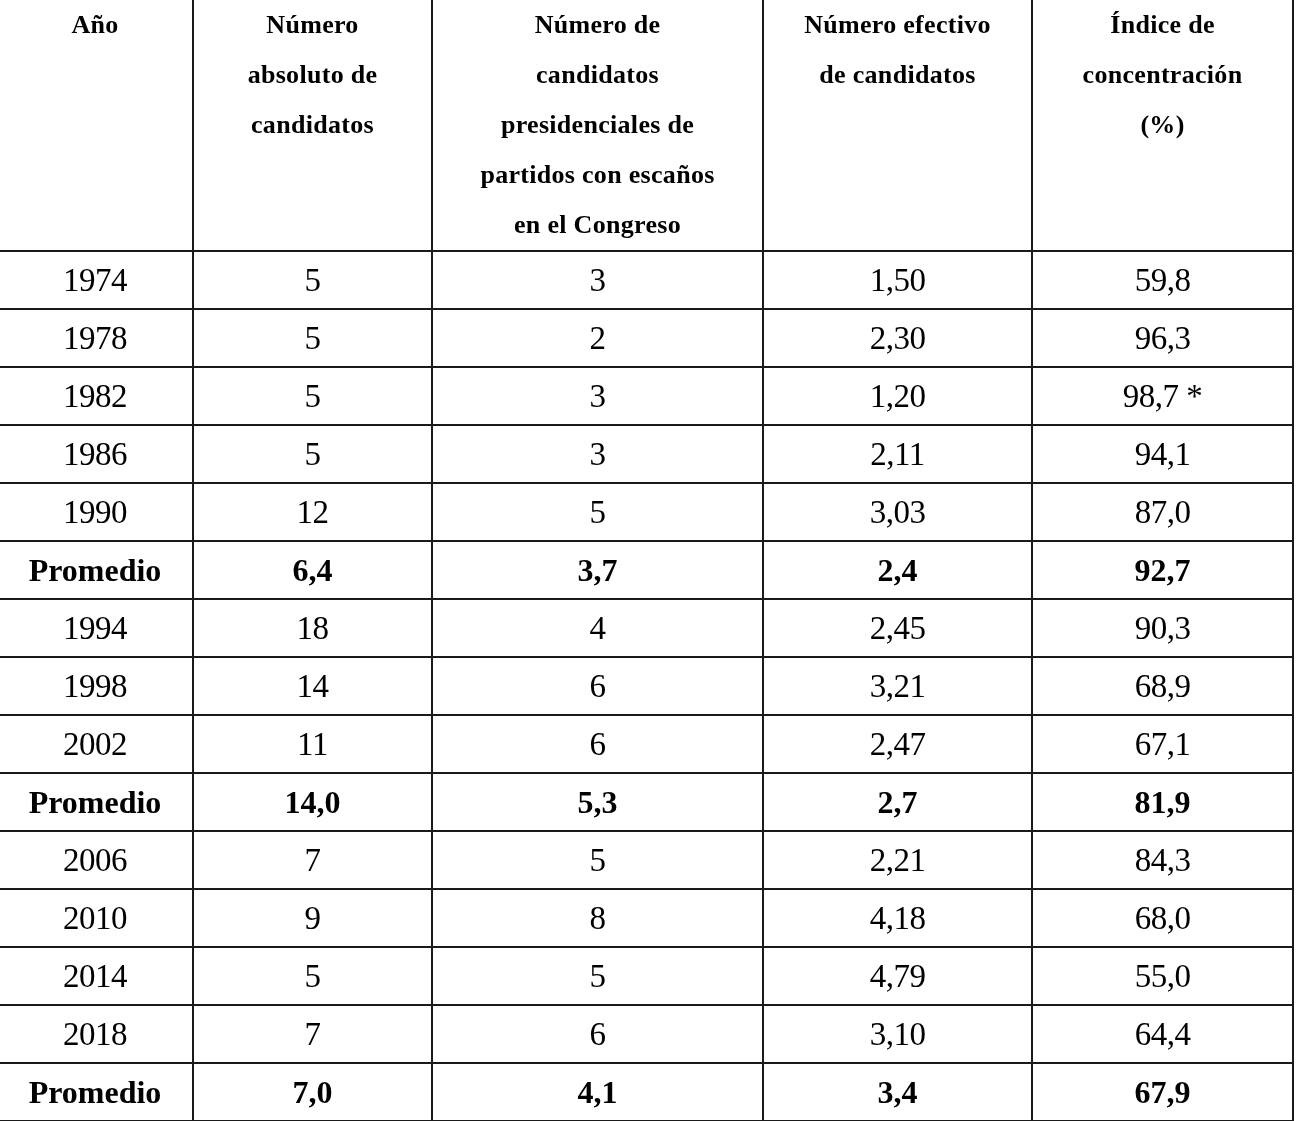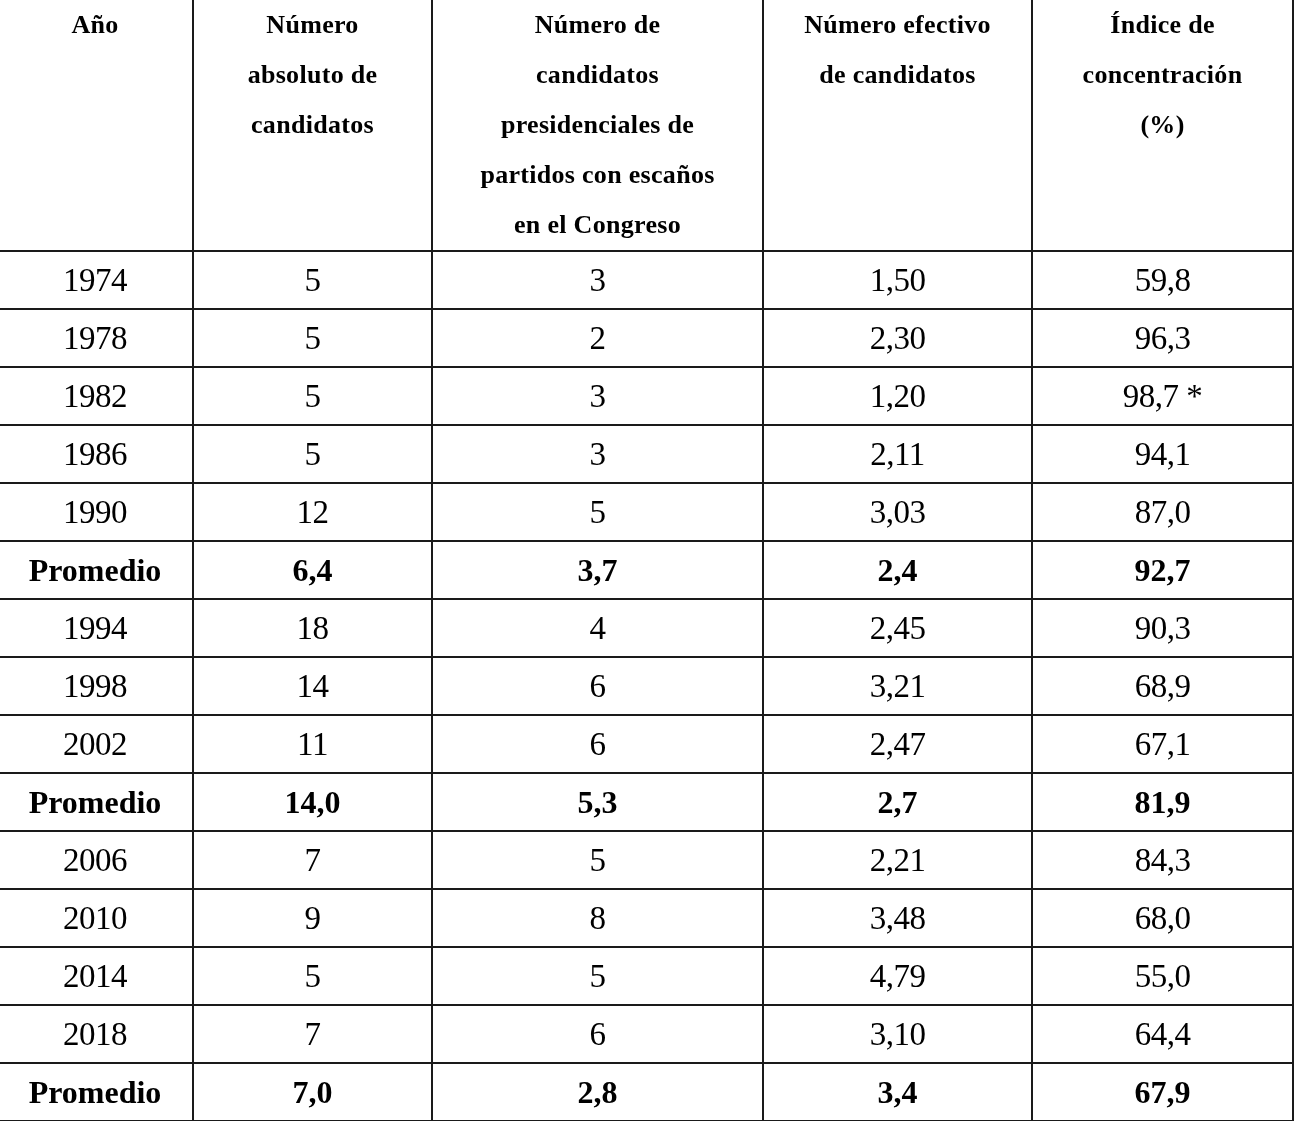--- a/index.html
+++ b/index.html
@@ -155,38 +155,38 @@
         <td>2006</td>
         <td>7</td>
         <td>5</td>
         <td>2,21</td>
         <td>84,3</td>
       </tr>
       <tr>
         <td>2010</td>
         <td>9</td>
         <td>8</td>
-        <td>3,48</td>
+        <td>4,18</td>
         <td>68,0</td>
       </tr>
       <tr>
         <td>2014</td>
         <td>5</td>
         <td>5</td>
         <td>4,79</td>
         <td>55,0</td>
       </tr>
       <tr>
         <td>2018</td>
         <td>7</td>
         <td>6</td>
         <td>3,10</td>
         <td>64,4</td>
       </tr>
       <tr class="avg">
         <td>Promedio</td>
         <td>7,0</td>
-        <td>2,8</td>
+        <td>4,1</td>
         <td>3,4</td>
         <td>67,9</td>
       </tr>
     </tbody>
 </table>
 
 </body></html>

